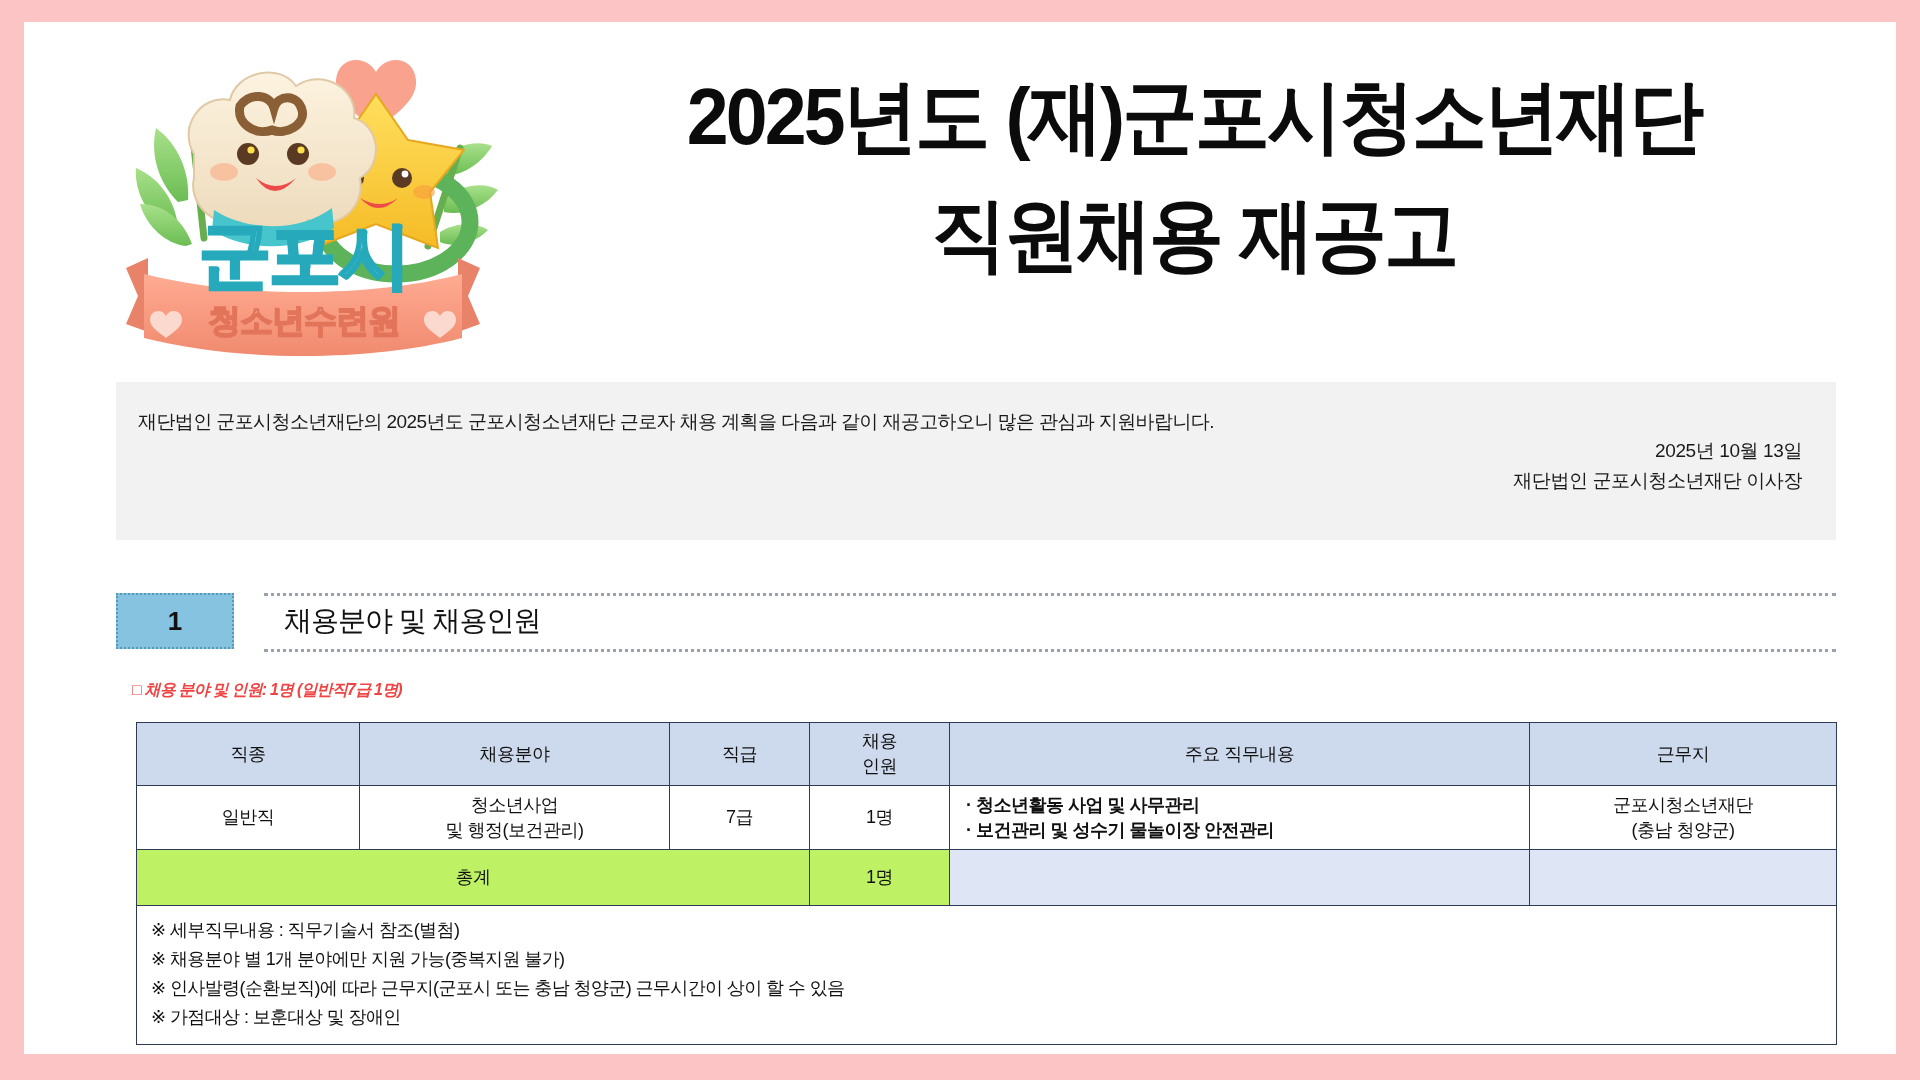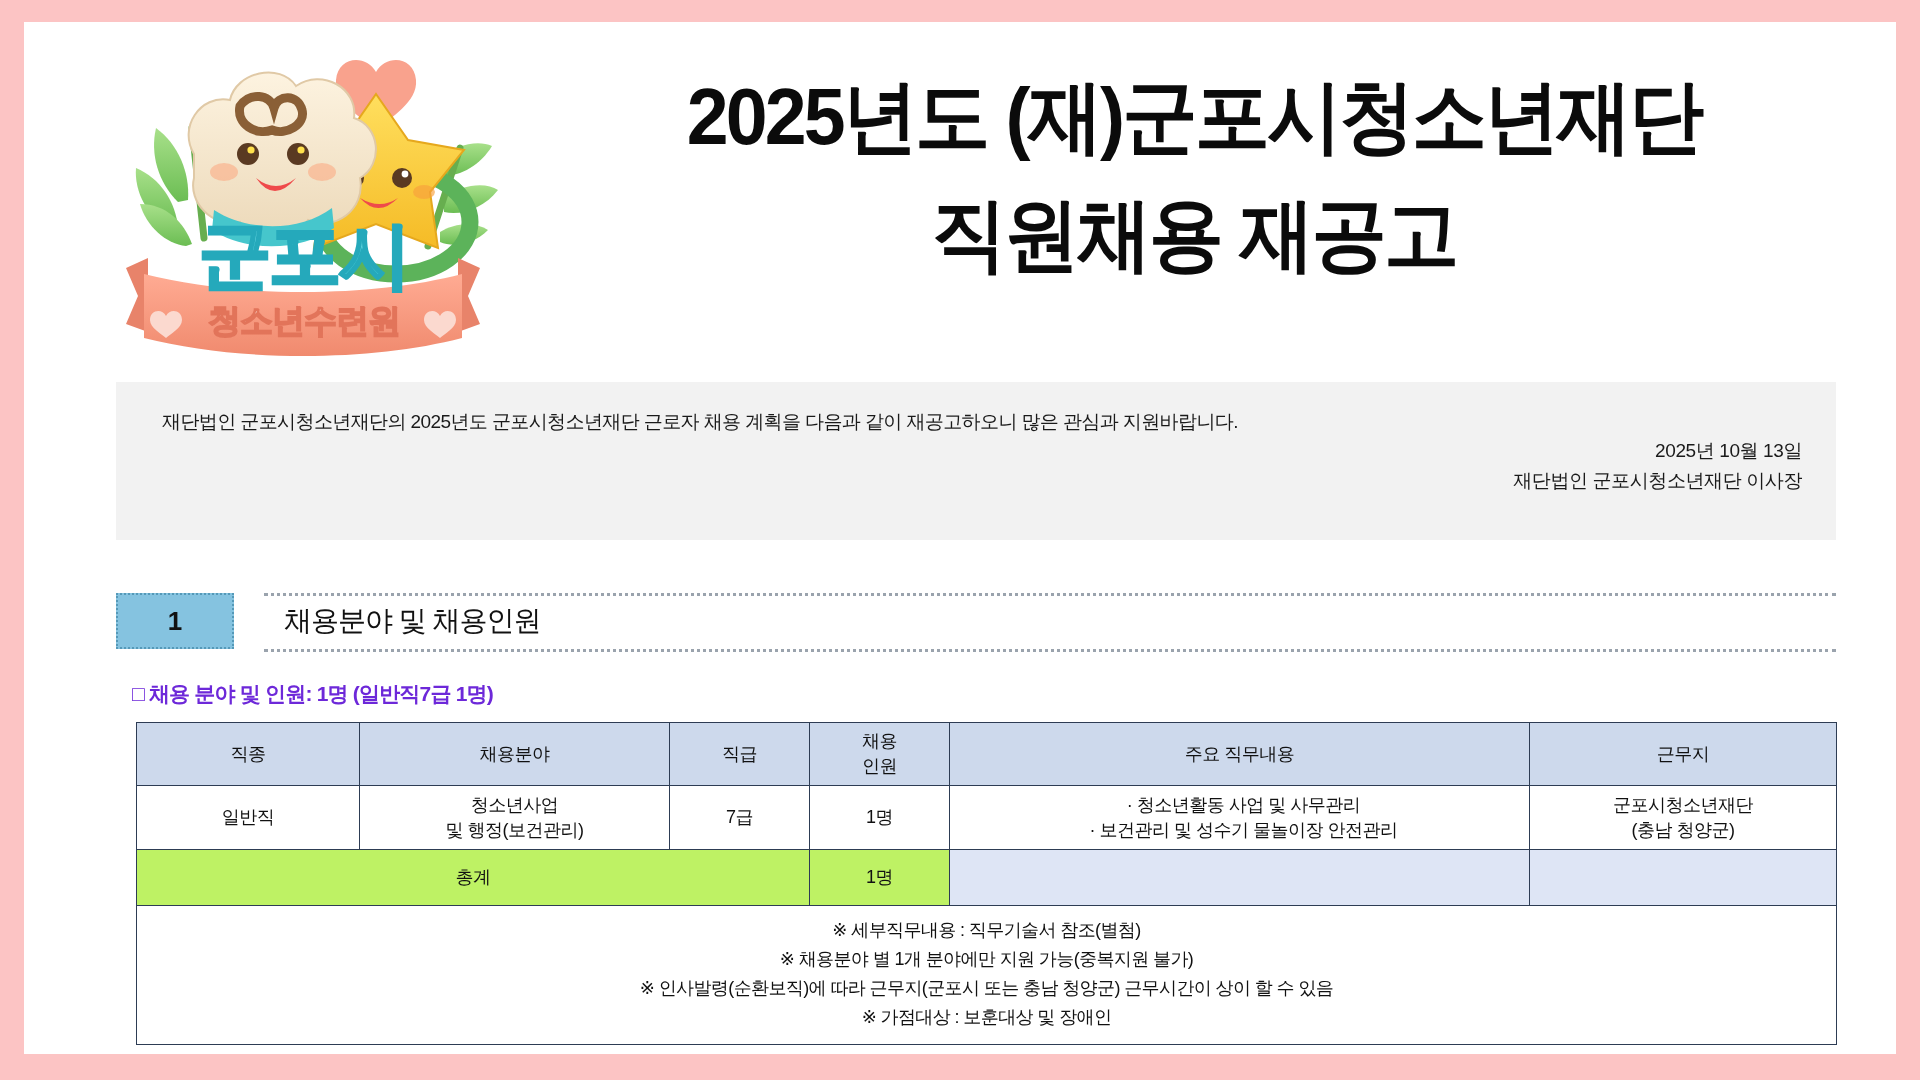--- a/index.html
+++ b/index.html
@@ -80,21 +80,20 @@
     width: 1720px;
     height: 158px;
     background: #f2f2f2;
     padding: 26px 34px 0 22px;
   }
   .intro-text {
     font-size: 19px;
     line-height: 28px;
     color: #1a1a1a;
     letter-spacing: -0.6px;
-    margin-left: 24px;
   }
   .intro-sign {
     text-align: right;
     font-size: 19px;
     line-height: 30px;
     color: #1a1a1a;
     letter-spacing: -0.4px;
   }
 
   
@@ -138,24 +137,25 @@
     font-weight: 400;
     letter-spacing: -1px;
     color: #111;
   }
 
   
   .sub-head {
     position: absolute;
     left: 108px;
     top: 658px;
-    font-size: 21px;
+    font-size: 16px;
     font-weight: 700;
     letter-spacing: -0.8px;
-    color: #6d28d9;
+    color: #ef4444;
+    font-style: italic;
   }
 
   
   .rec-table {
     position: absolute;
     left: 112px;
     top: 700px;
     width: 1700px;
     border-collapse: collapse;
     table-layout: fixed;
@@ -176,34 +176,35 @@
     height: 62px;
     font-weight: 400;
     text-align: center;
   }
   .rec-table tbody td {
     background: #ffffff;
     text-align: center;
     height: 64px;
   }
   .rec-table tbody td.duty {
-    text-align: center;
+    text-align: left;
     padding-left: 16px;
+    font-weight: bold;
   }
   .rec-table tr.total td {
     background: #bef264;
     height: 56px;
     text-align: center;
   }
   .rec-table tr.total td.blank {
     background: #dee5f5;
   }
   .rec-table td.notes {
     background: #ffffff;
-    text-align: center;
+    text-align: left;
     padding: 10px 14px 12px 14px;
     height: auto;
   }
   .note-line {
     font-size: 18px;
     line-height: 29px;
     letter-spacing: -0.6px;
     white-space: nowrap;
   }
   .cell-lines span { display: block; }

